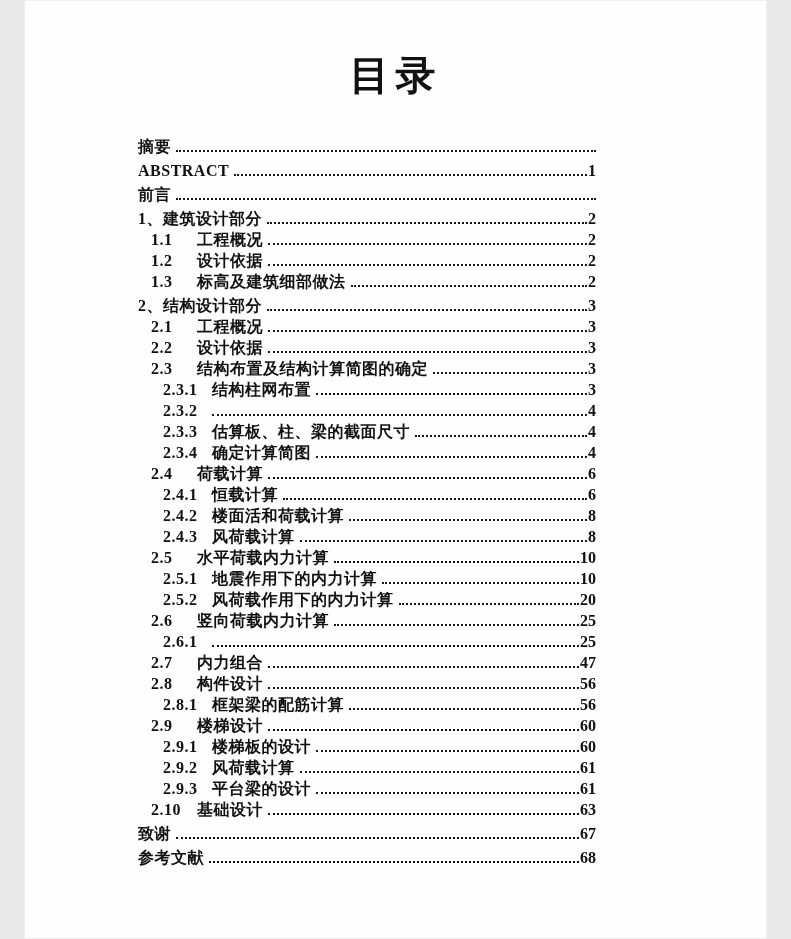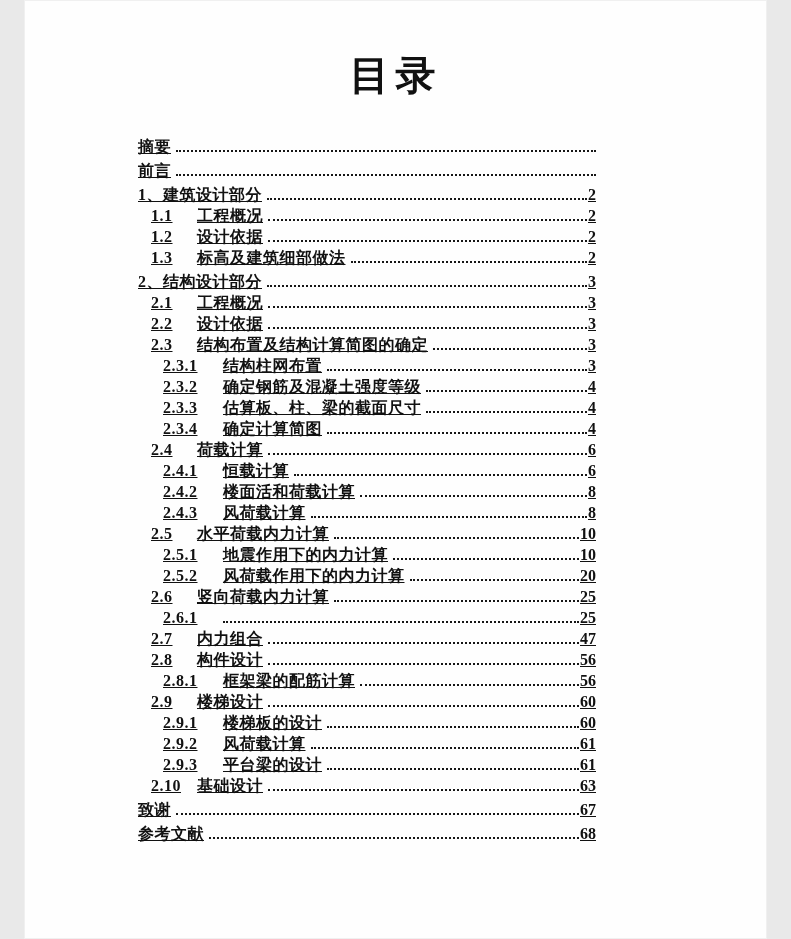--- a/index.html
+++ b/index.html
@@ -25,40 +25,39 @@
     text-align: center;
     font-size: 40px;
     font-weight: bold;
     letter-spacing: 6px;
     line-height: 1.1;
     color: #111111;
   }
   .toc {
     padding-left: 114px;
     padding-right: 171px;
-    text-decoration: underline;
   }
   .toc-row {
     display: flex;
     align-items: flex-end;
     height: 21px;
     font-size: 16px;
     font-weight: bold;
     line-height: 1.15;
     white-space: nowrap;
   }
   .toc-row.level0 { height: 24px; }
   .toc-row.level1 { padding-left: 13px; }
   .toc-row.level2 { padding-left: 25px; }
   .num {
     flex: 0 0 auto;
     letter-spacing: 0.5px;
   }
   .level1 .num { min-width: 34px; margin-right: 12px; }
-  .level2 .num { min-width: 40px; margin-right: 20px; }
+  .level2 .num { min-width: 40px; margin-right: 9px; }
   .num:empty { display: none; }
   .label {
     flex: 0 0 auto;
     margin-right: 5px;
     letter-spacing: 0.5px;
   }
   .dots {
     flex: 1 1 auto;
     height: 0;
     border-bottom: 2px dotted #161616;
@@ -79,20 +78,26 @@
 
   <div class="toc">
       <div class="toc-row level0">
 
     <span class="label">摘要</span>
     <span class="dots"></span>
 
   </div>
       <div class="toc-row level0">
 
+    <span class="label">ABSTRACT</span>
+    <span class="dots"></span>
+    <span class="pagenum">1</span>
+  </div>
+      <div class="toc-row level0">
+
     <span class="label">前言</span>
     <span class="dots"></span>
 
   </div>
       <div class="toc-row level0">
 
     <span class="label">1、建筑设计部分</span>
     <span class="dots"></span>
     <span class="pagenum">2</span>
   </div>
@@ -139,21 +144,20 @@
     <span class="pagenum">3</span>
   </div>
       <div class="toc-row level2">
     <span class="num">2.3.1</span>
     <span class="label">结构柱网布置</span>
     <span class="dots"></span>
     <span class="pagenum">3</span>
   </div>
       <div class="toc-row level2">
     <span class="num">2.3.2</span>
-    <span class="label">确定钢筋及混凝土强度等级</span>
     <span class="dots"></span>
     <span class="pagenum">4</span>
   </div>
       <div class="toc-row level2">
     <span class="num">2.3.3</span>
     <span class="label">估算板、柱、梁的截面尺寸</span>
     <span class="dots"></span>
     <span class="pagenum">4</span>
   </div>
       <div class="toc-row level2">

